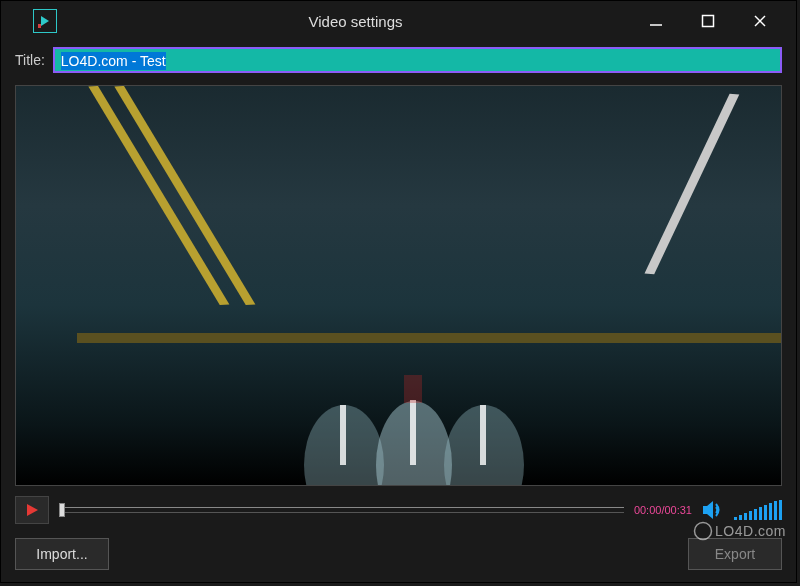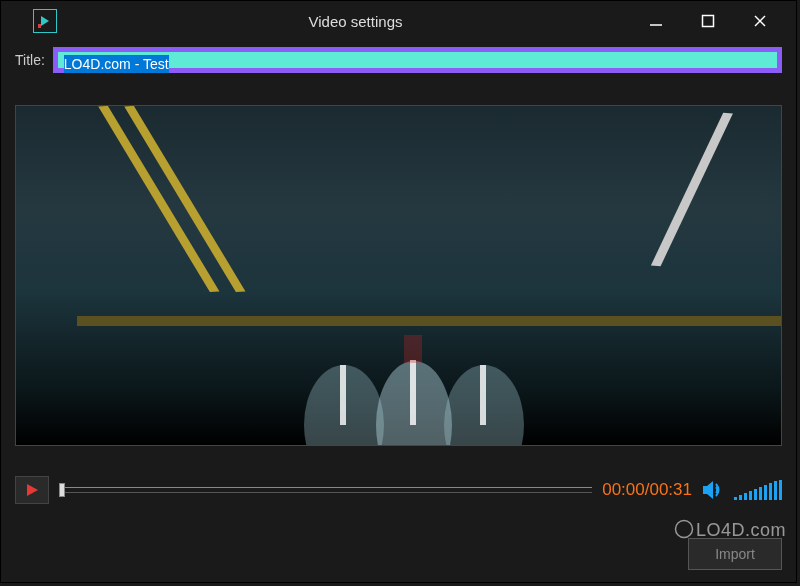--- a/index.html
+++ b/index.html
@@ -58,36 +58,35 @@
       justify-content: center;
       color: #fff;
       font-size: 16px;
       cursor: pointer;
     }
     .content {
       flex: 1;
       display: flex;
       flex-direction: column;
       padding: 6px 14px 12px 14px;
-      gap: 20px;
     }
     .title-row {
       display: flex;
       align-items: center;
       gap: 8px;
       margin-bottom: 12px;
     }
     .title-label {
       color: #ccc;
       font-size: 14px;
     }
     .title-input {
       flex: 1;
-      background: #5eead4;
-      border: 5px solid #8b5cf6;
+      background: #14b8a6;
+      border: 2px solid #8b5cf6;
       padding: 4px 6px;
       color: #fff;
       font-size: 14px;
       height: 26px;
     }
     .title-input .selected {
       background: #0078d7;
       color: #fff;
       padding: 1px 0;
     }
@@ -141,22 +140,22 @@
     .seek-head {
       position: absolute;
       left: 0;
       top: -5px;
       width: 6px;
       height: 14px;
       background: #ddd;
       border: 1px solid #888;
     }
     .time {
-      color: #f97316;
-      font-size: 17px;
+      color: #ec4899;
+      font-size: 11px;
       white-space: nowrap;
     }
     .volume-icon {
       color: #1da1f2;
       display: flex;
       align-items: center;
       cursor: pointer;
     }
     .volume-bars {
       display: flex;
@@ -183,21 +182,21 @@
       text-align: center;
       cursor: pointer;
       min-width: 94px;
     }
     .spacer { flex: 1; }
     .btn.muted { color: #888; }
     .watermark {
       position: absolute;
       right: 14px;
       bottom: 42px;
-      font-size: 18px;
+      font-size: 14px;
       color: rgba(255,255,255,0.55);
       font-weight: 300;
       letter-spacing: 0.5px;
       pointer-events: none;
     }
     .watermark .circ {
       display: inline-block;
       vertical-align: middle;
       margin-right: 2px;
     }
@@ -285,22 +284,23 @@
           <span style="height:11px"></span>
           <span style="height:13px"></span>
         <span style="height:15px"></span>
           <span style="height:17px"></span>
           <span style="height:19px"></span>
         <span style="height:20px"></span>
       </div>
     </div>
 
     <div class="buttons-row">
+      <div class="btn">Import...</div>
       <div class="spacer"></div>
-      <div class="btn muted">Import</div>
+      <div class="btn muted">Export</div>
     </div>
   </div>
 </div>
 
 <div class="watermark">
   <span class="circ">
     <svg width="20" height="20" viewBox="0 0 20 20">
         <circle cx="10" cy="10" r="8.5" stroke="rgba(255,255,255,0.55)" stroke-width="1.5" fill="none"></circle>
       </svg>
   </span><span>LO4D.com</span>

